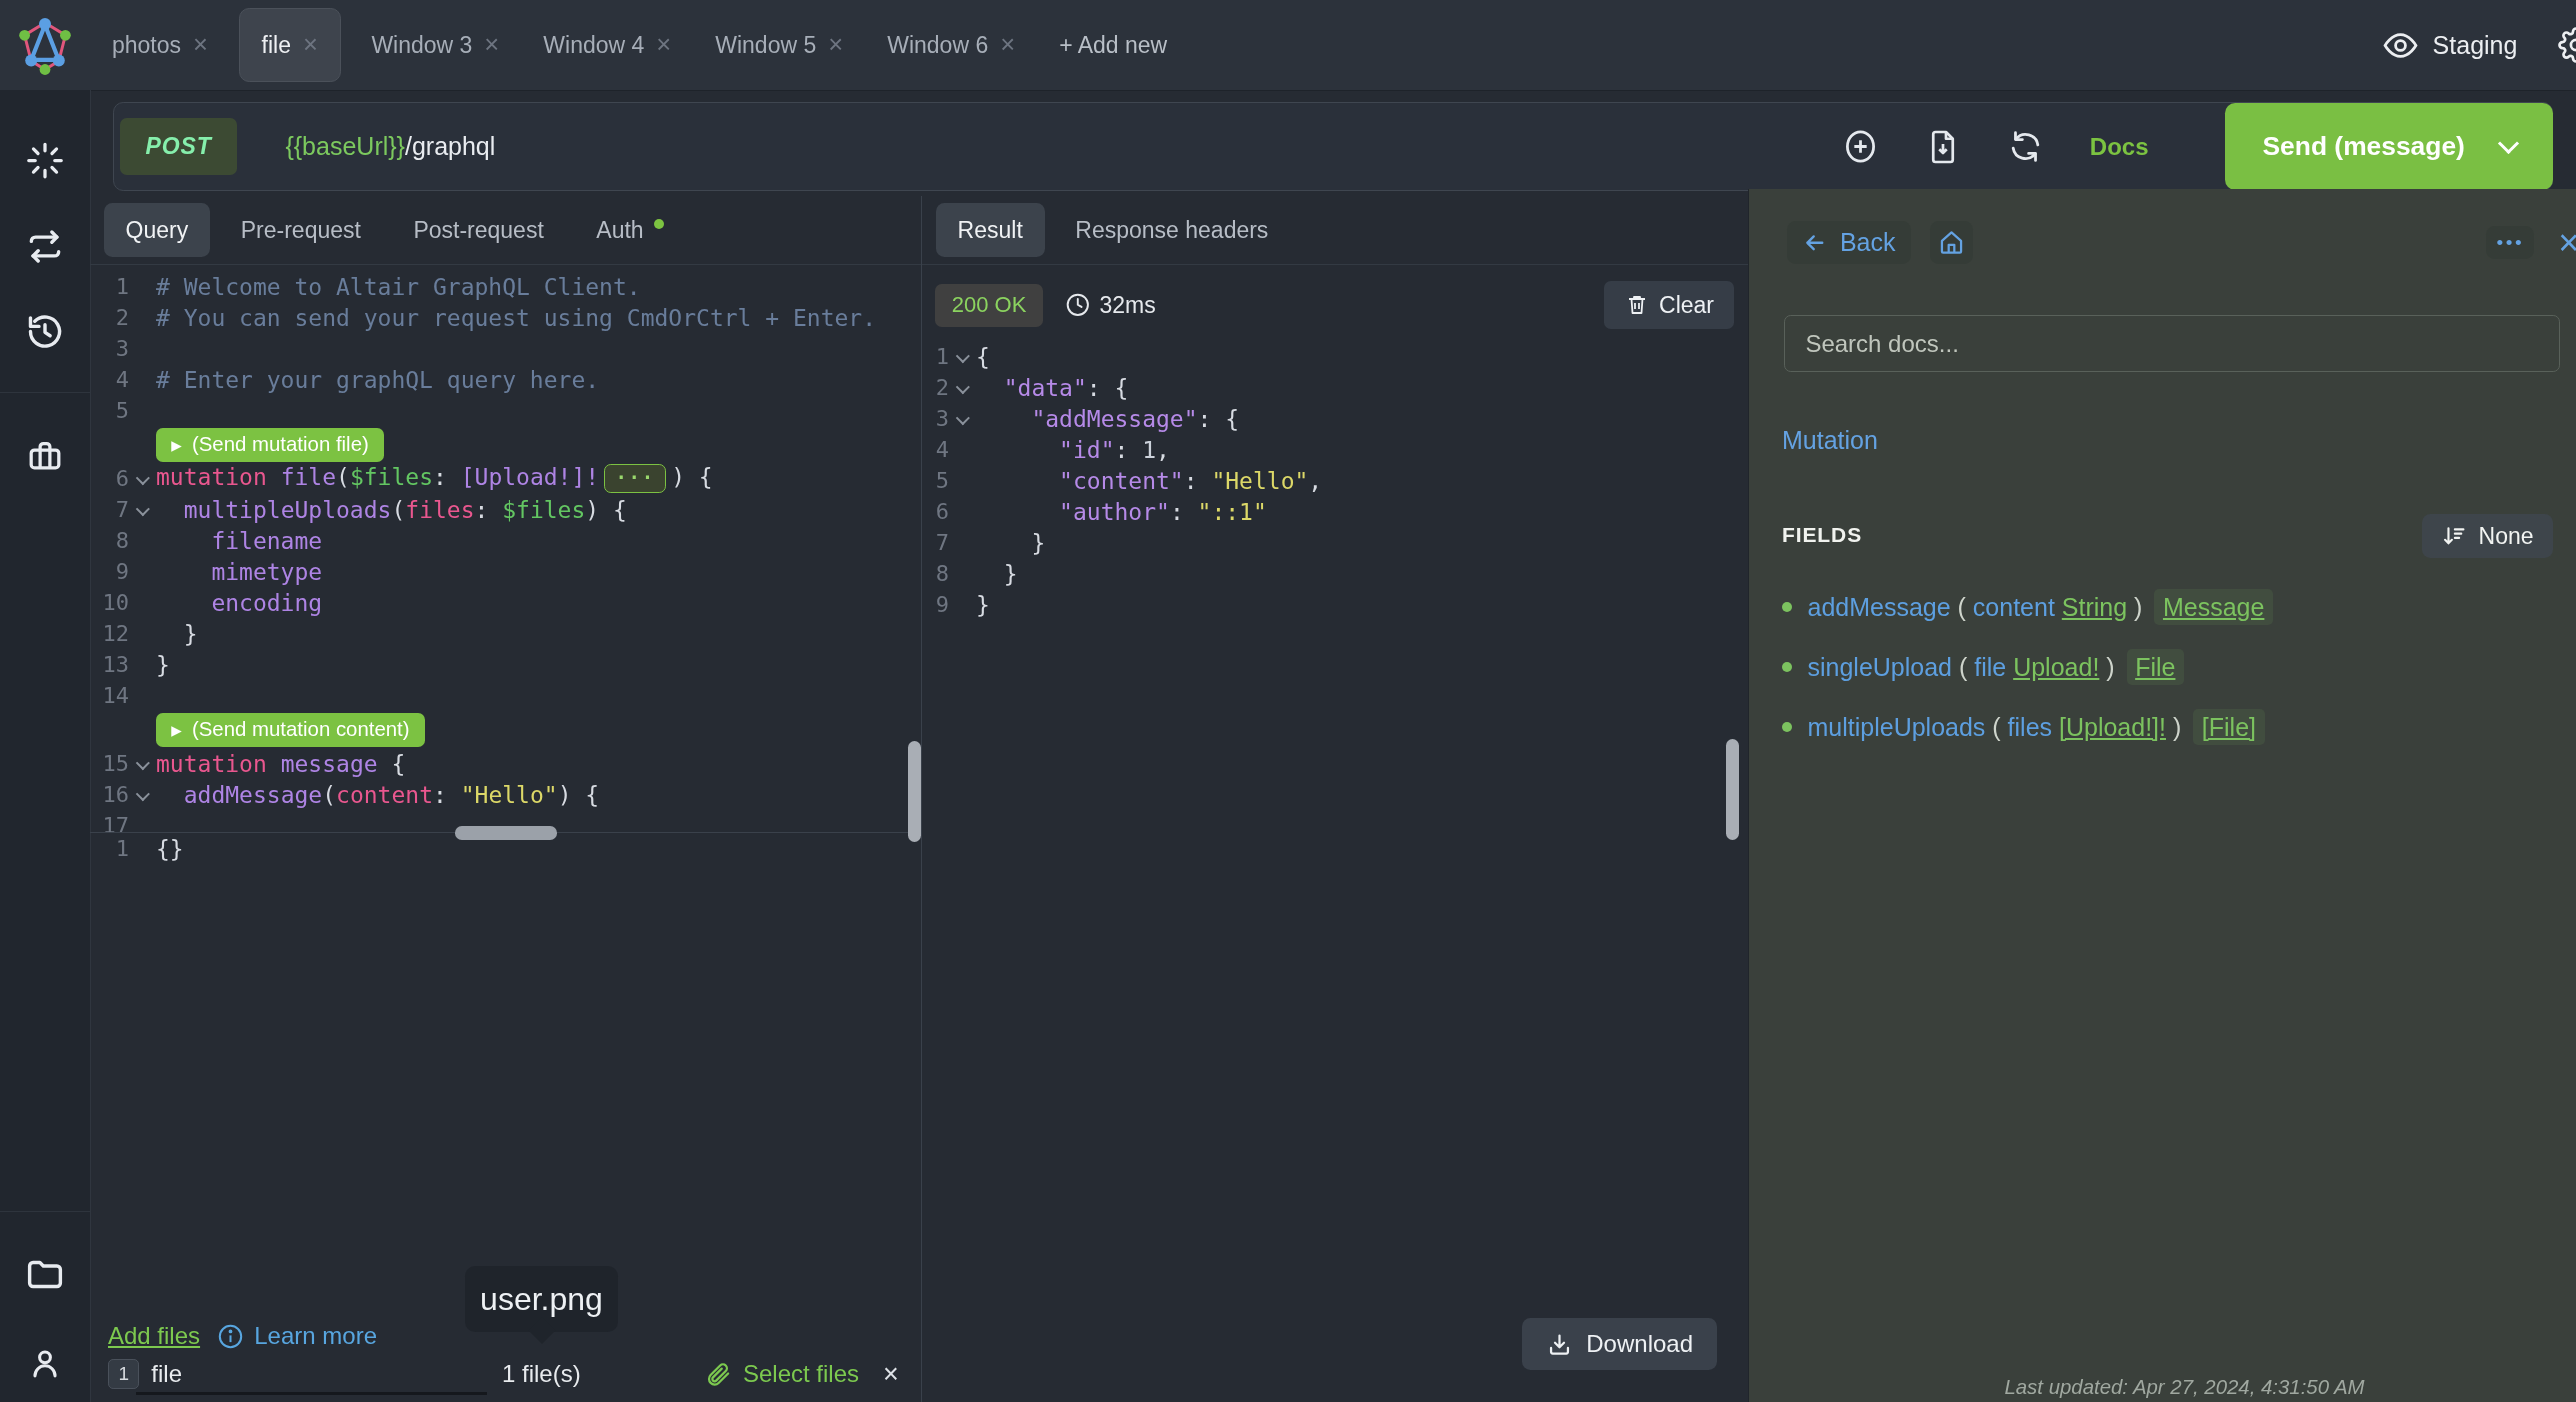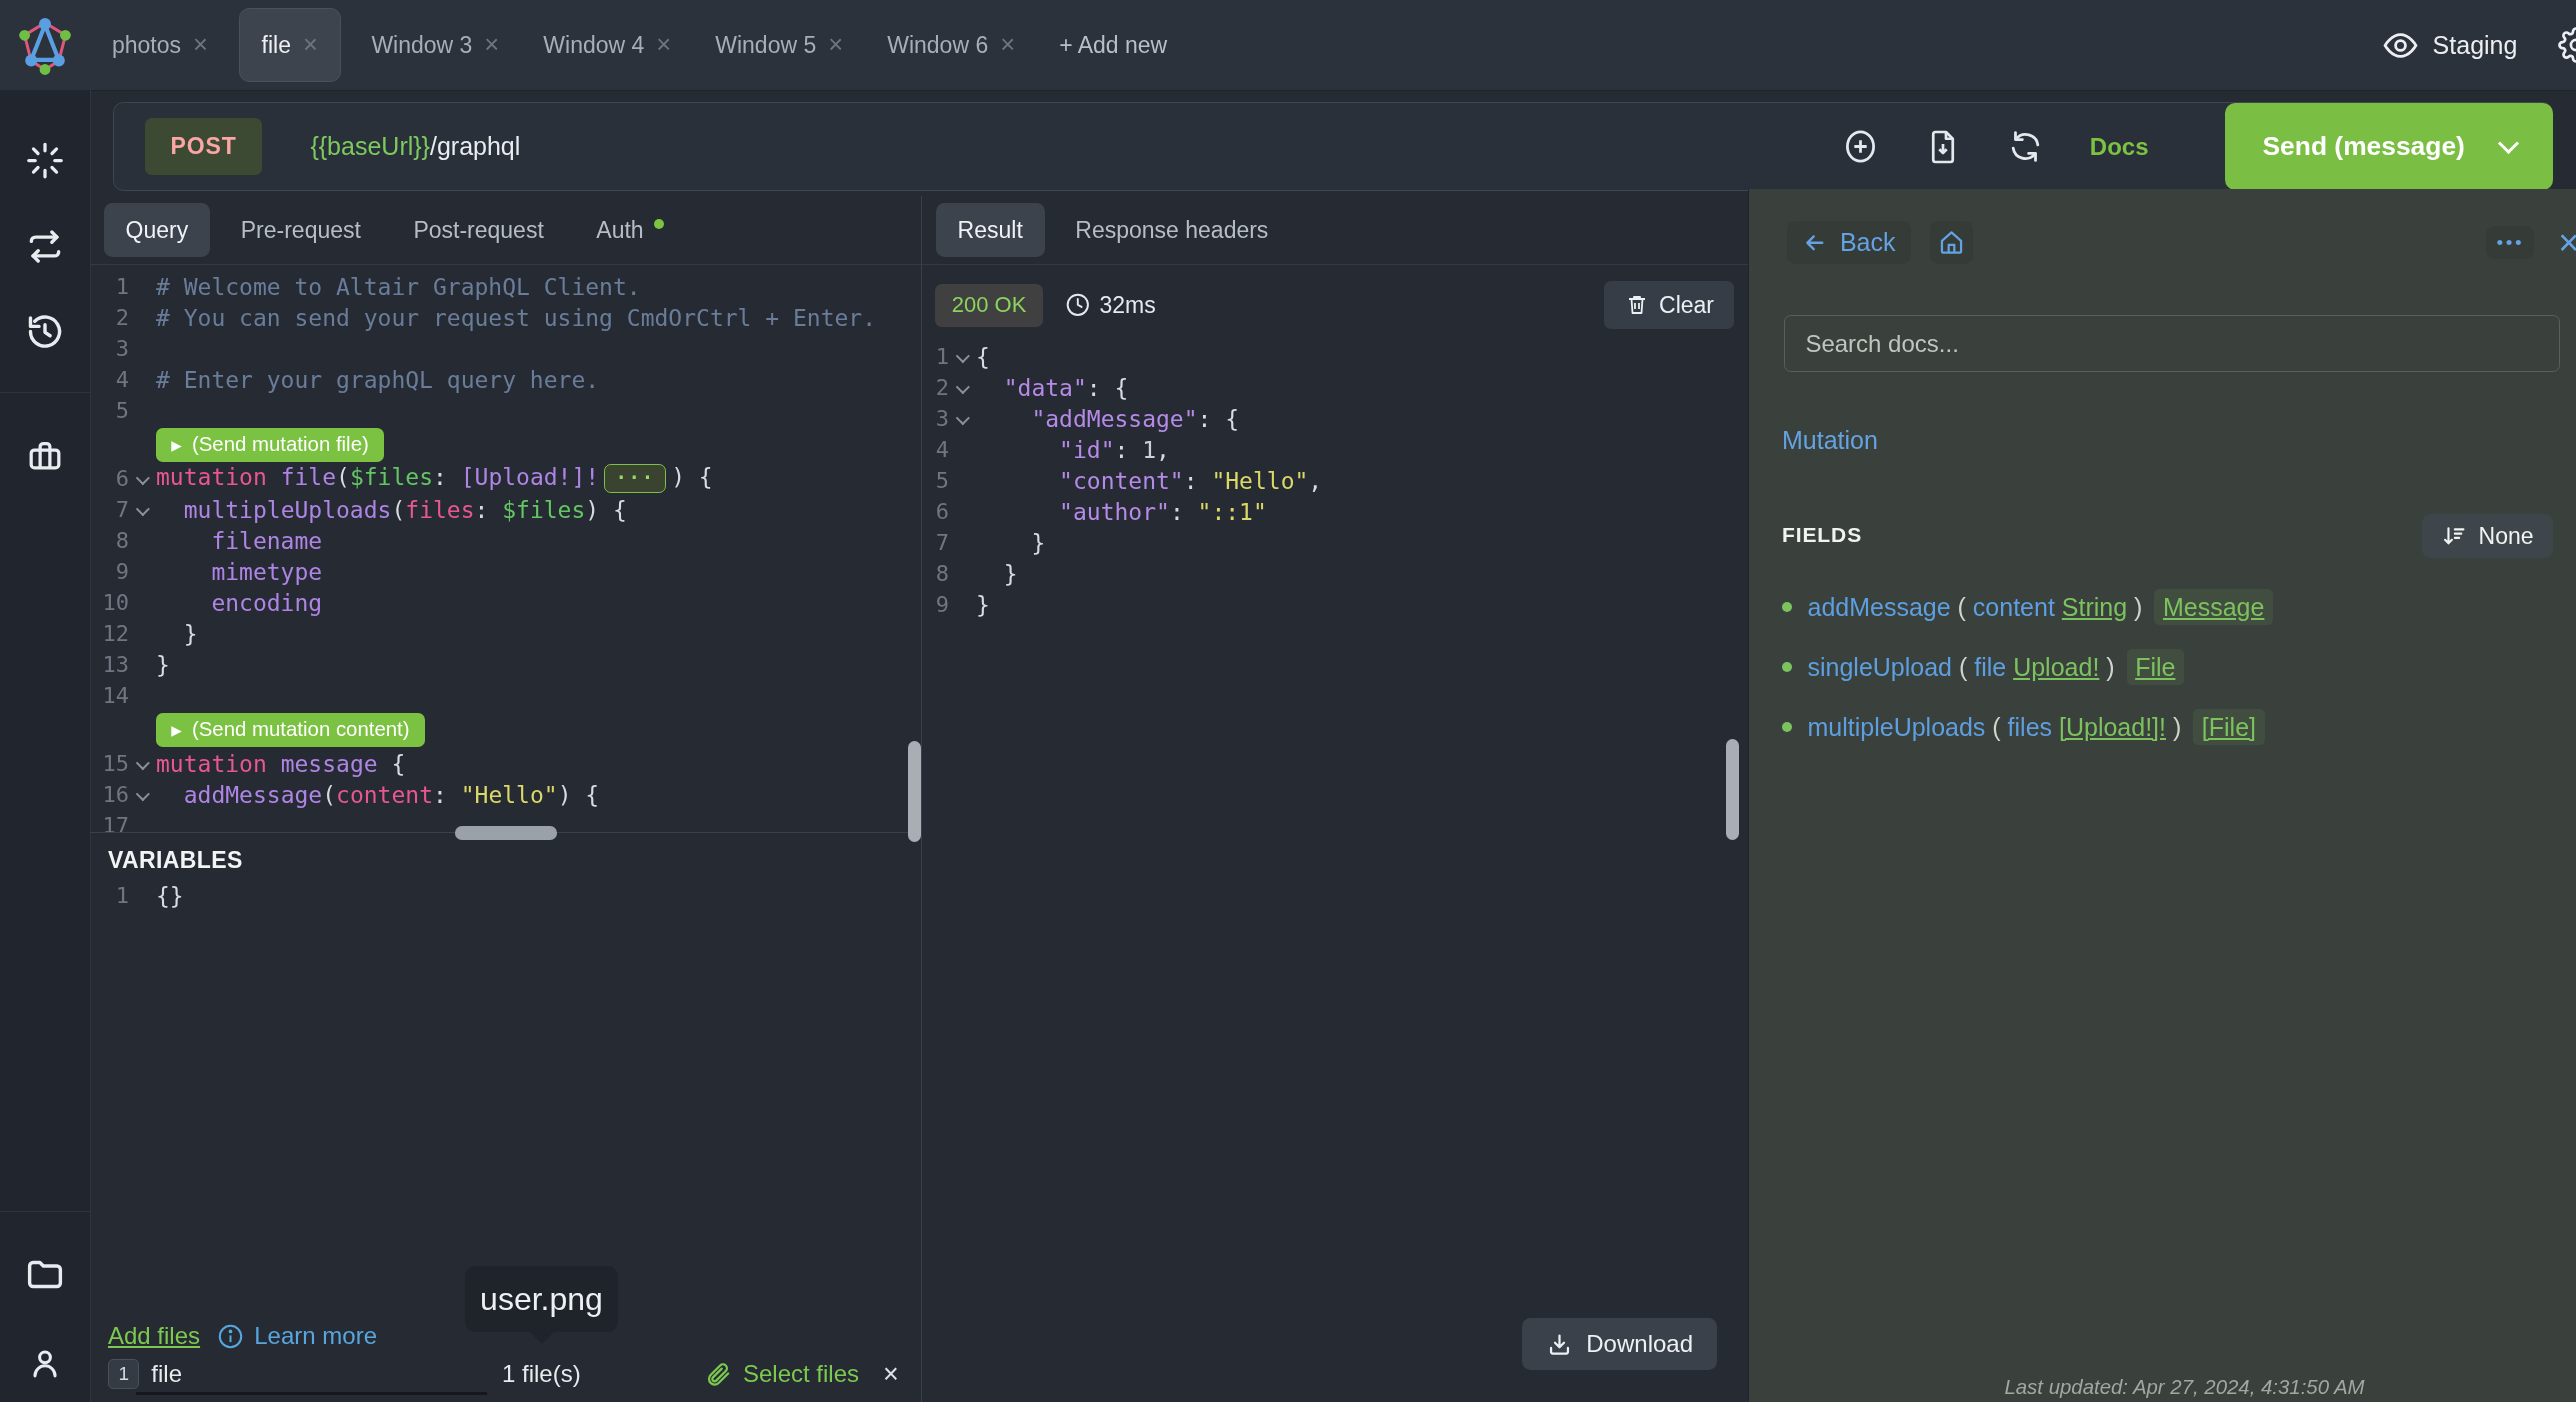--- a/index.html
+++ b/index.html
@@ -18,22 +18,22 @@
   .topbar-right{margin-left:auto;display:flex;align-items:center;gap:41px;padding-right:25.6px;}
   .env-toggle{display:flex;align-items:center;gap:13.6px;font-size:25px;color:#eceef1;}
   
   .sidebar{position:absolute;left:0;top:90px;width:90px;bottom:0;background:#21262e;border-right:0.9px solid #30363f;}
   .side-icon{position:absolute;left:50%;transform:translateX(-50%);width:41px;height:41px;
              display:flex;align-items:center;justify-content:center;}
   .side-div{position:absolute;left:0;right:0;height:0.9px;background:#2e343d;}
   
   .request-bar{position:absolute;left:113px;top:102px;width:2438px;height:87px;background:#2a303a;
                border:0.9px solid #3f4650;border-radius:10.2px;display:flex;align-items:center;}
-  .method-chip{margin-left:31px;background:#3c4a33;color:#fca5a5;font-weight:bold;font-size:23px;
-               letter-spacing:0.9px;padding:15.3px 25.6px;border-radius:6.8px;}
+  .method-chip{margin-left:6px;background:#3c4a33;color:#86efac;font-weight:bold;font-size:23px;
+               letter-spacing:0.9px;padding:15.3px 25.6px;border-radius:6.8px;font-style:italic;}
   .url-box{margin-left:48px;font-size:25px;}
   .url-prefix{color:#7cc95e;}
   .url-path{color:#e9ecf0;}
   .req-actions{margin-left:auto;display:flex;align-items:center;gap:46px;}
   .icon-btn{color:#e5e9ee;}
   .docs-link{font-weight:bold;color:#7cc341;font-size:24px;margin-right:31px;}
   .send-btn{height:87px;margin-right:-0.9px;border-radius:10.2px;background:#7abf43;color:#fff;border:none;
             font-family:"Liberation Sans",sans-serif;font-weight:bold;font-size:26.4px;padding:0 37px;
             display:flex;align-items:center;gap:36px;}
   .chev{width:12px;height:12px;border-right:3.4px solid #fff;border-bottom:3.4px solid #fff;
@@ -375,21 +375,20 @@
         <div class="code-row">
           <span class="gutter">17</span>
           <span class="fold"></span>
           <span class="code"></span>
         </div>
       </div>
     <div class="hscroll-pill"></div>
     <div class="vscroll-pill" style="left:818px;top:545px"></div>
 
     <div class="variables-sec">
-      <div class="vars-title">VARIABLES</div>
       <div class="code-area" id="variables-editor" style="position:relative">
           <div class="code-row">
             <span class="gutter">1</span>
             <span class="fold"></span>
             <span class="code"><span class="tok-pln">{}</span></span>
           </div>
         </div>
     </div>
 
     <div class="tooltip">

